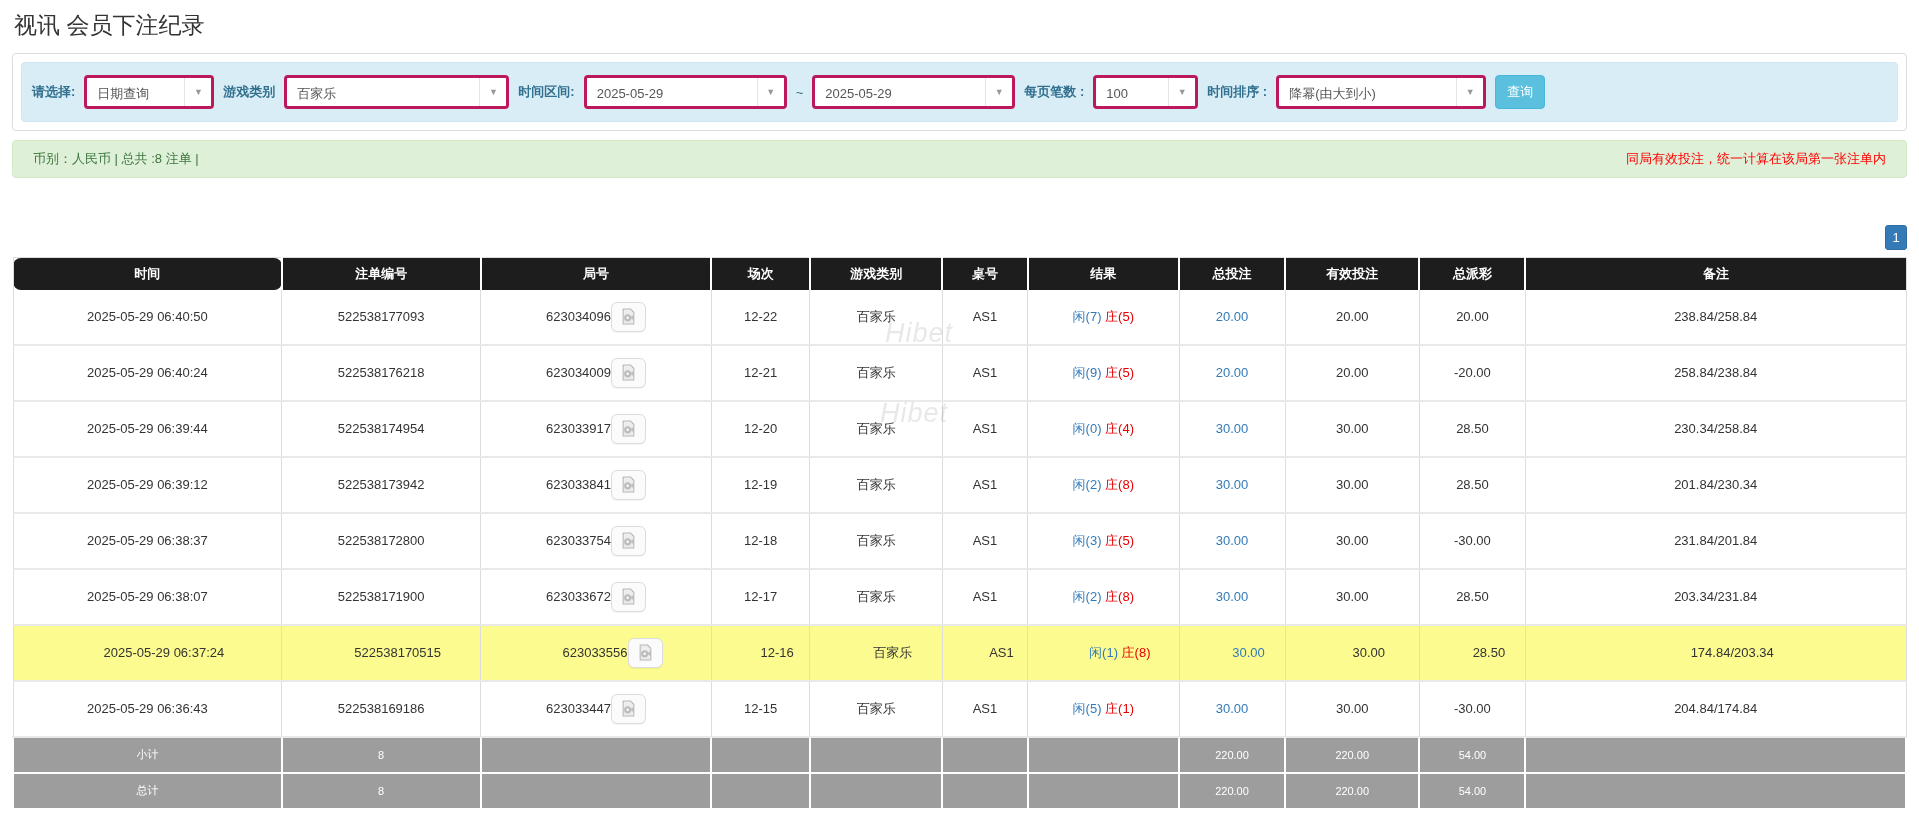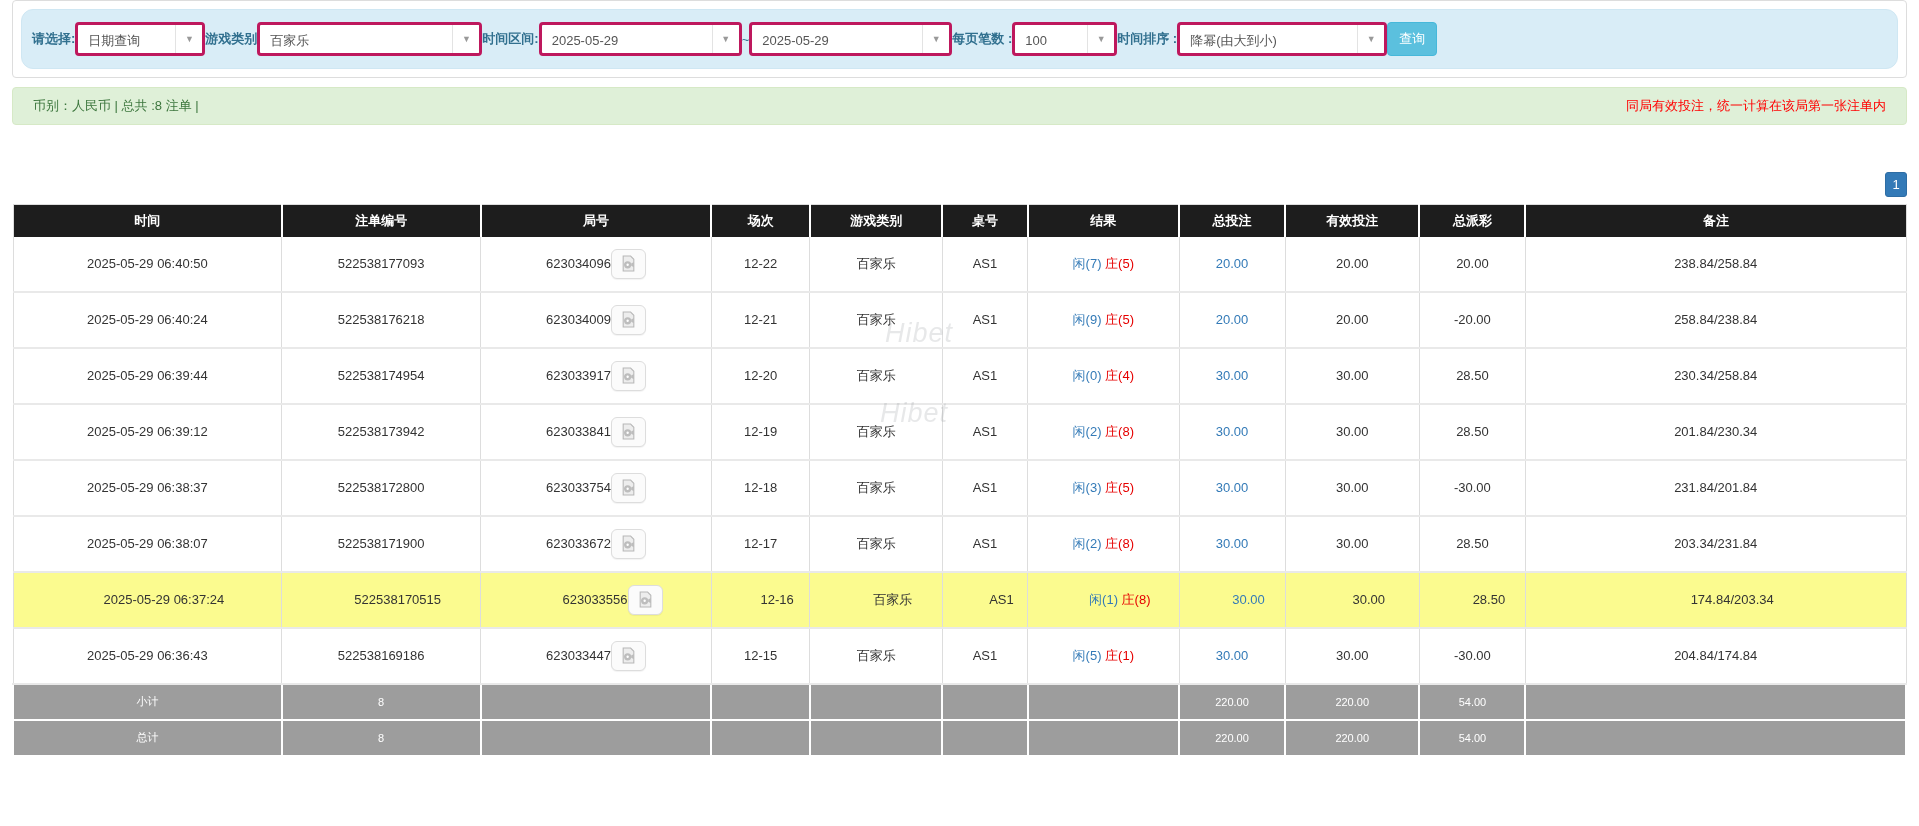--- a/index.html
+++ b/index.html
@@ -10,22 +10,22 @@
     font-family:"Liberation Sans","DejaVu Sans",sans-serif;
     font-size:13px;
   }
   .page { padding:0 12px; }
 
   .page-title { font-size:23px; font-weight:normal; color:#333; margin:10px 2px 12px; }
 
   
   .filter-panel { border:1px solid #ddd; border-radius:4px; padding:8px; background:#fff; }
   .filter-bar {
-    background:#d9edf7; border:1px solid #cfe7f3; border-radius:12px;
-    padding:12px 10px; display:flex; align-items:center; 
+    background:#d9edf7; border:1px solid #cfe7f3; border-radius:4px;
+    padding:12px 10px; display:flex; align-items:center; gap:9px;
   }
   .f-label { color:#31708f; font-weight:bold; white-space:nowrap; }
   .tilde { color:#31708f; }
   .combo {
     background:#fff; border:3px solid #be185d; border-radius:4px; height:34px;
     display:flex; align-items:stretch; cursor:pointer; overflow:hidden;
   }
   .combo-text { flex:1; line-height:32px; padding:0 10px; color:#555; white-space:nowrap; overflow:hidden; }
   .combo-caret {
     width:27px; border-left:1px solid #e3e3e3; display:flex; align-items:center; justify-content:center;
@@ -56,21 +56,21 @@
     border-radius:3px; font-size:13px; display:flex; align-items:center; justify-content:center;
     cursor:pointer;
   }
 
   
   table.records { width:100%; border-collapse:collapse; table-layout:fixed; border:1px solid #ddd; }
   .records thead th {
     background:#1d1d1d; color:#fff; font-weight:bold; font-size:13px;
     height:32px; text-align:center; border-left:2px solid #fff; padding:0 2px;
   }
-  .records thead th:first-child { border-left:none; }
+  .records thead th:first-child { border-left:none;border-radius:8px; }
   .records tbody td {
     height:54px; text-align:center; color:#333; background:#fff;
     border-right:1px solid #ddd; border-bottom:2px solid #e9e9e9; padding:0 3px;
     overflow:hidden; white-space:nowrap;
   }
   .records tbody td:last-child { border-right:none; }
   tr.highlight td { background:#fbfb8f;padding-left:36px; }
   .player { color:#337ab7; }
   .banker { color:#e60000; }
   a.bet-link { color:#337ab7; text-decoration:none; cursor:pointer; }
@@ -94,20 +94,21 @@
     font-style:italic; pointer-events:none; letter-spacing:1px;
   }
   .wm1 { left:885px; top:318px; }
   .wm2 { left:880px; top:398px; }
 </style>
 </head>
 <body>
 
 <div class="page">
 
+  <h1 class="page-title">视讯 会员下注纪录</h1>
 
   <div class="filter-panel">
     <div class="filter-bar">
       <span class="f-label">请选择:</span>
       <div class="combo w-select">
         <span class="combo-text">日期查询</span>
         <span class="combo-caret">▼</span>
       </div>
 
       <span class="f-label">游戏类别</span>

